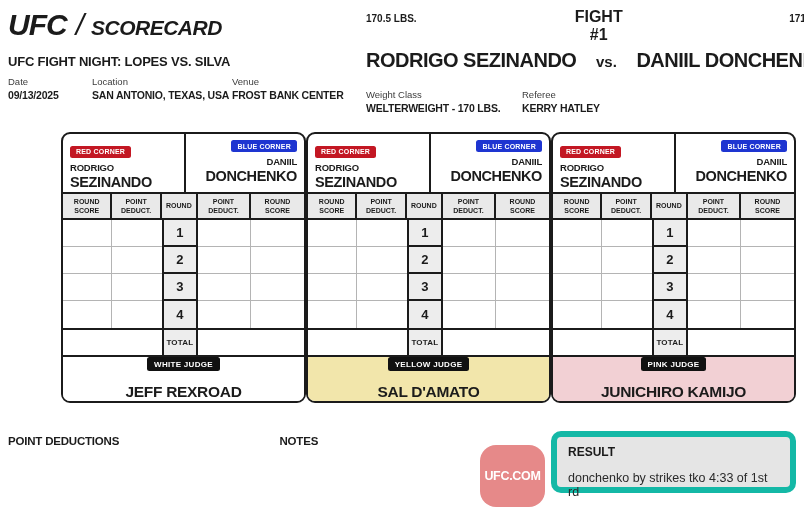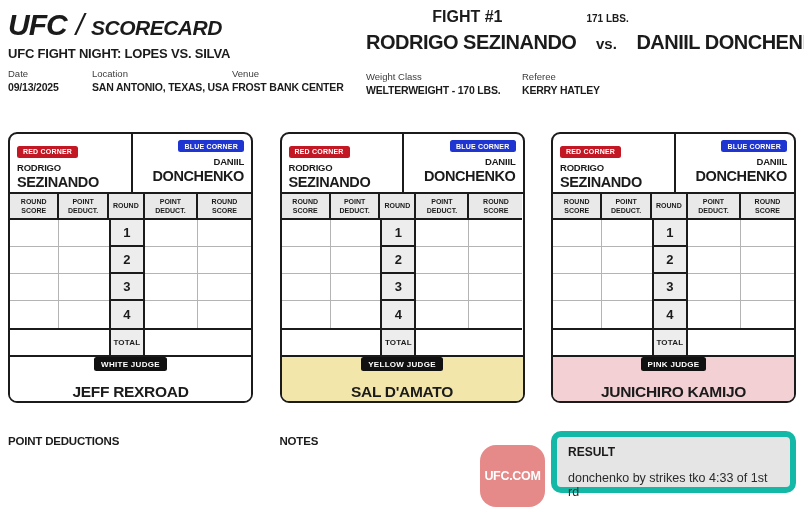--- a/index.html
+++ b/index.html
@@ -16,41 +16,41 @@
   .top { display:flex; padding:8px 8px 0 8px; height:112px; }
   .top-left { width:336px; flex:0 0 336px; }
   .top-divider { width:2px; background:#1b1b1b; height:94px; margin-top:2px; }
   .top-right { flex:1; padding-left:22px; }
 
   .logo-row { display:flex; align-items:baseline; height:34px; }
   .logo-ufc { font-size:30px; font-weight:900; font-style:italic; letter-spacing:-1px; }
   .logo-slash { font-size:30px; font-weight:300; margin:0 7px 0 9px; color:#1b1b1b; font-style:italic; }
   .logo-title { font-size:21px; font-weight:bold; font-style:italic; letter-spacing:-0.5px; }
 
-  .event-title { font-size:13px; font-weight:bold; letter-spacing:-0.2px; margin-top:4px; }
+  .event-title { font-size:13px; font-weight:bold; letter-spacing:-0.2px; margin-top:12px; }
 
   .fields-row { display:flex; margin-top:7px; }
   .field-label { font-size:9.5px; color:#3c3c3c; }
   .field-value { font-size:10.5px; font-weight:bold; margin-top:2px; letter-spacing:-0.2px; }
   .f-date { width:84px; }
   .f-loc { width:140px; }
 
   .fight-grid { display:grid; grid-template-columns:1fr 60px 1fr; align-items:baseline; }
   .wt { font-size:10px; font-weight:bold; }
   .wt.right { text-align:right; }
   .fight-no { font-size:16px; font-weight:bold; text-align:center; }
   .fighter-name { font-size:20px; font-weight:bold; letter-spacing:-0.5px; margin-top:5px; white-space:nowrap; }
   .fighter-name.right { text-align:right; }
   .vs { font-size:15px; font-weight:bold; text-align:center; }
 
   .fight-fields { display:flex; margin-top:17px; }
   .ff-wc { width:156px; }
 
   
-  .cards { display:flex; justify-content:space-between; padding:0 8px; margin-top:20px; }
+  .cards { display:flex; justify-content:flex-end; padding:0 8px; margin-top:20px; }
   .card {
     width:245px; flex:0 0 245px;
     border:2px solid #1b1b1b; border-radius:9px;
     overflow:hidden; background:#fff;
     display:flex; flex-direction:column;
   }
   .names { display:flex; height:60px; border-bottom:2px solid #1b1b1b; }
   .half { width:50%; padding:6px 7px; }
   .half.rightside { border-left:2px solid #1b1b1b; display:flex; flex-direction:column; align-items:flex-end; }
   .corner-badge {
@@ -144,20 +144,21 @@
           <div class="field-label">Venue</div>
           <div class="field-value">FROST BANK CENTER</div>
         </div>
       </div>
     </div>
 
     <div class="top-divider"></div>
 
     <div class="top-right">
       <div class="fight-grid">
+        <span class="wt">170.5 LBS.</span>
         <span class="fight-no">FIGHT #1</span>
         <span class="wt right">171 LBS.</span>
       </div>
       <div class="fight-grid">
         <span class="fighter-name">RODRIGO SEZINANDO</span>
         <span class="vs">vs.</span>
         <span class="fighter-name right">DANIIL DONCHENKO</span>
       </div>
       <div class="fight-fields">
         <div class="field ff-wc">

